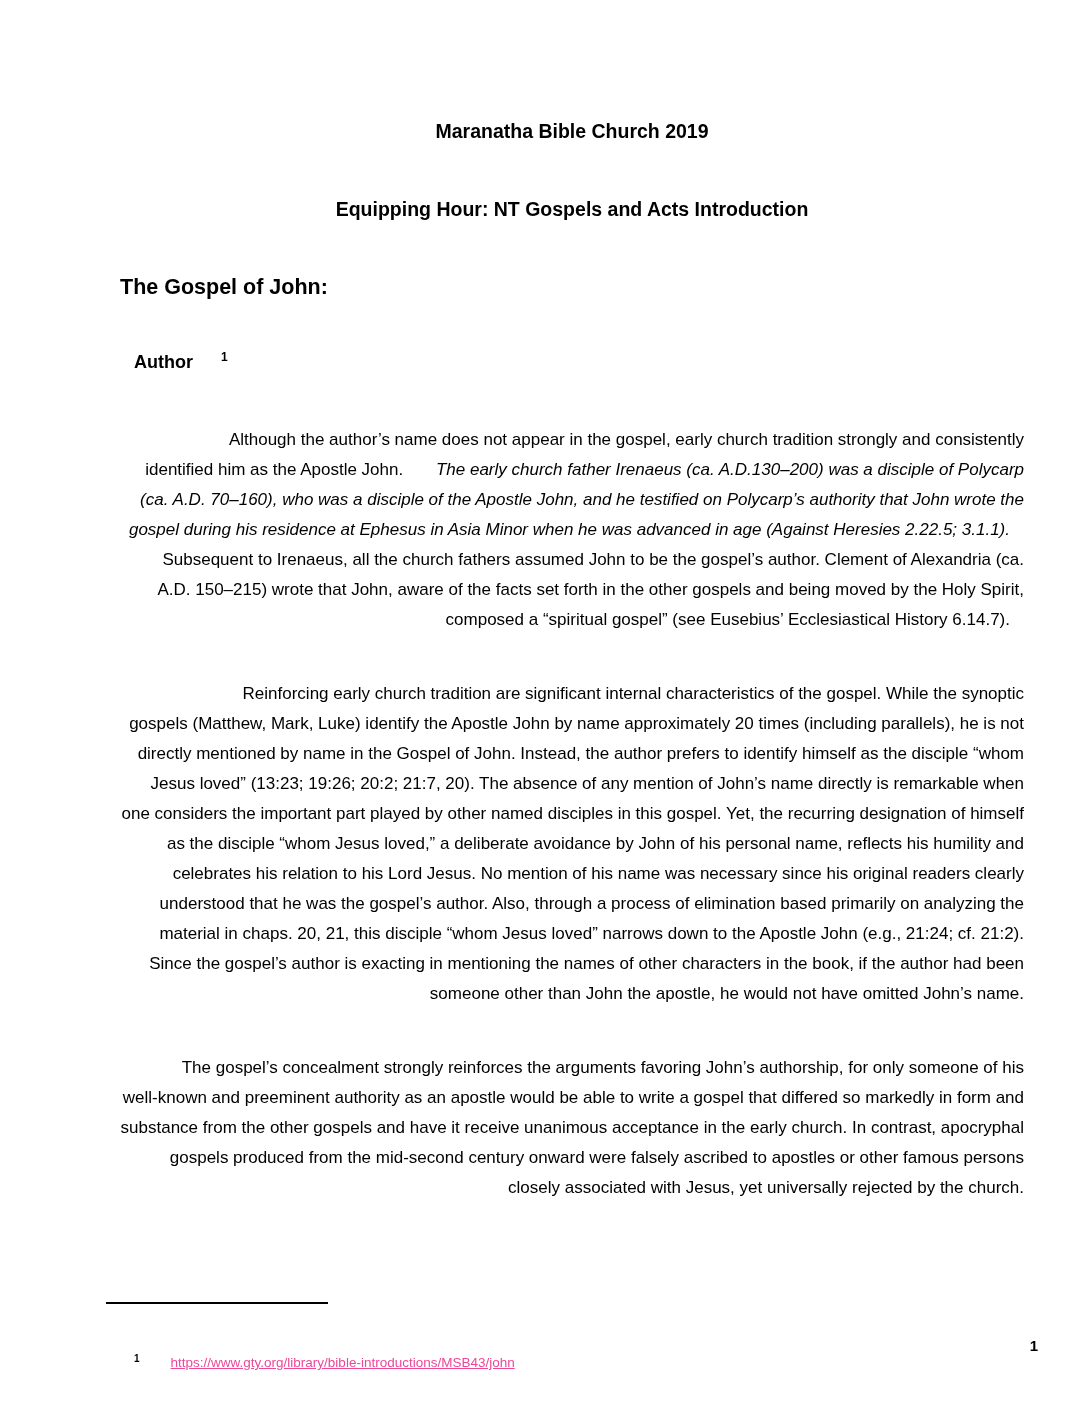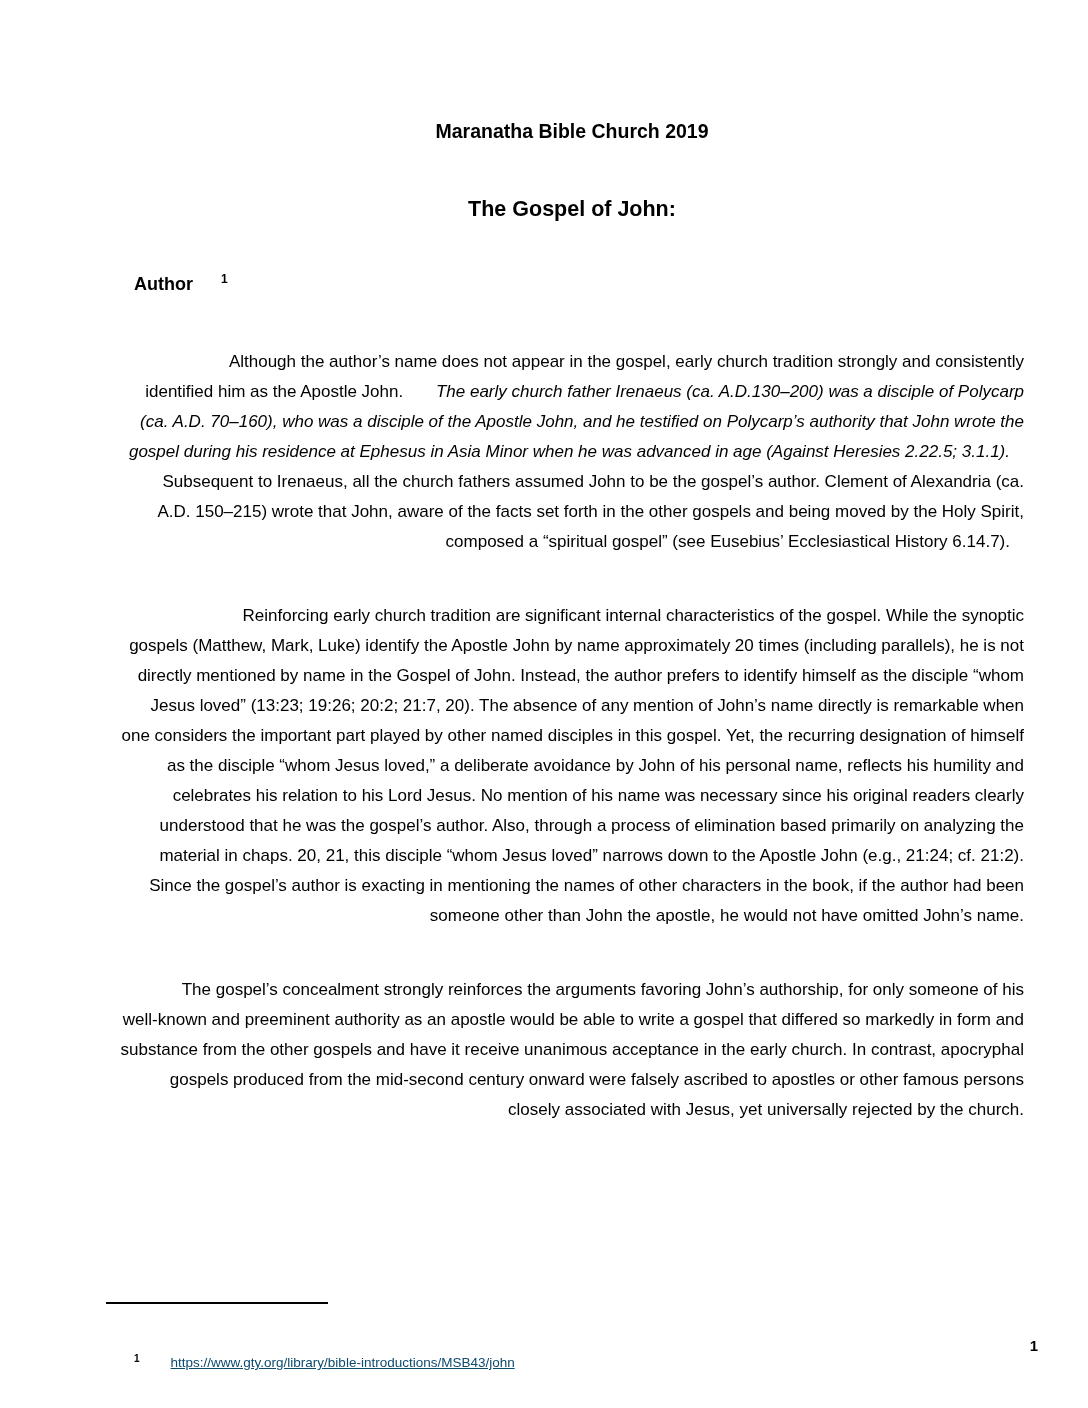--- a/index.html
+++ b/index.html
@@ -25,21 +25,20 @@
     font-weight: bold;
     font-size: 19.5px;
     line-height: 26px;
     margin-bottom: 24px;
   }
   .section-heading {
     font-size: 21.5px;
     font-weight: bold;
     line-height: 27px;
     margin-top: 23px;
-    text-align: center;
   }
   .sub-heading {
     font-size: 18px;
     font-weight: bold;
     line-height: 23px;
     margin-top: 22px;
   }
   .sub-heading sup {
     font-size: 12px;
     vertical-align: super;
@@ -70,40 +69,41 @@
     line-height: 18px;
   }
   .footnote-line .fn-marker {
     font-weight: bold;
     font-size: 10px;
     vertical-align: super;
     line-height: 0;
     margin-right: 3px;
   }
   .fn-link {
-    color: #0c4a6e;
+    color: #ec4899;
     text-decoration: underline;
     cursor: pointer;
     text-align: center;
   }
   .page-number {
     position: absolute;
     right: 64px;
     top: 1295px;
     font-size: 15px;
     font-weight: 600;
   }
 </style>
 </head>
 <body>
 
 <div class="page">
   <div class="content">
 
     <p class="doc-title">Maranatha Bible Church 2019</p>
+    <p class="doc-title">Equipping Hour: NT Gospels and Acts Introduction</p>
 
     <h1 class="section-heading">The Gospel of John:</h1>
 
     <h2 class="sub-heading"><span>Author</span><sup>1</sup></h2>
 
     <p class="para first"><span>Although the author’s name does not appear in the gospel, early church tradition strongly and consistently identified him as the Apostle John. </span><em>The early church father Irenaeus (ca. A.D.130–200) was a disciple of Polycarp (ca. A.D. 70–160), who was a disciple of the Apostle John, and he testified on Polycarp’s authority that John wrote the gospel during his residence at Ephesus in Asia Minor when he was advanced in age (Against Heresies 2.22.5; 3.1.1).</em><span> Subsequent to Irenaeus, all the church fathers assumed John to be the gospel’s author. Clement of Alexandria (ca. A.D. 150–215) wrote that John, aware of the facts set forth in the other gospels and being moved by the Holy Spirit, composed a “spiritual gospel” (see Eusebius’ Ecclesiastical History 6.14.7).</span></p>
 
     <p class="para">Reinforcing early church tradition are significant internal characteristics of the gospel. While the synoptic gospels (Matthew, Mark, Luke) identify the Apostle John by name approximately 20 times (including parallels), he is not directly mentioned by name in the Gospel of John. Instead, the author prefers to identify himself as the disciple “whom Jesus loved” (13:23; 19:26; 20:2; 21:7, 20). The absence of any mention of John’s name directly is remarkable when one considers the important part played by other named disciples in this gospel. Yet, the recurring designation of himself as the disciple “whom Jesus loved,” a deliberate avoidance by John of his personal name, reflects his humility and celebrates his relation to his Lord Jesus. No mention of his name was necessary since his original readers clearly understood that he was the gospel’s author. Also, through a process of elimination based primarily on analyzing the material in chaps. 20, 21, this disciple “whom Jesus loved” narrows down to the Apostle John (e.g., 21:24; cf. 21:2). Since the gospel’s author is exacting in mentioning the names of other characters in the book, if the author had been someone other than John the apostle, he would not have omitted John’s name.</p>
 
     <p class="para">The gospel’s concealment strongly reinforces the arguments favoring John’s authorship, for only someone of his well-known and preeminent authority as an apostle would be able to write a gospel that differed so markedly in form and substance from the other gospels and have it receive unanimous acceptance in the early church. In contrast, apocryphal gospels produced from the mid-second century onward were falsely ascribed to apostles or other famous persons closely associated with Jesus, yet universally rejected by the church.</p>

